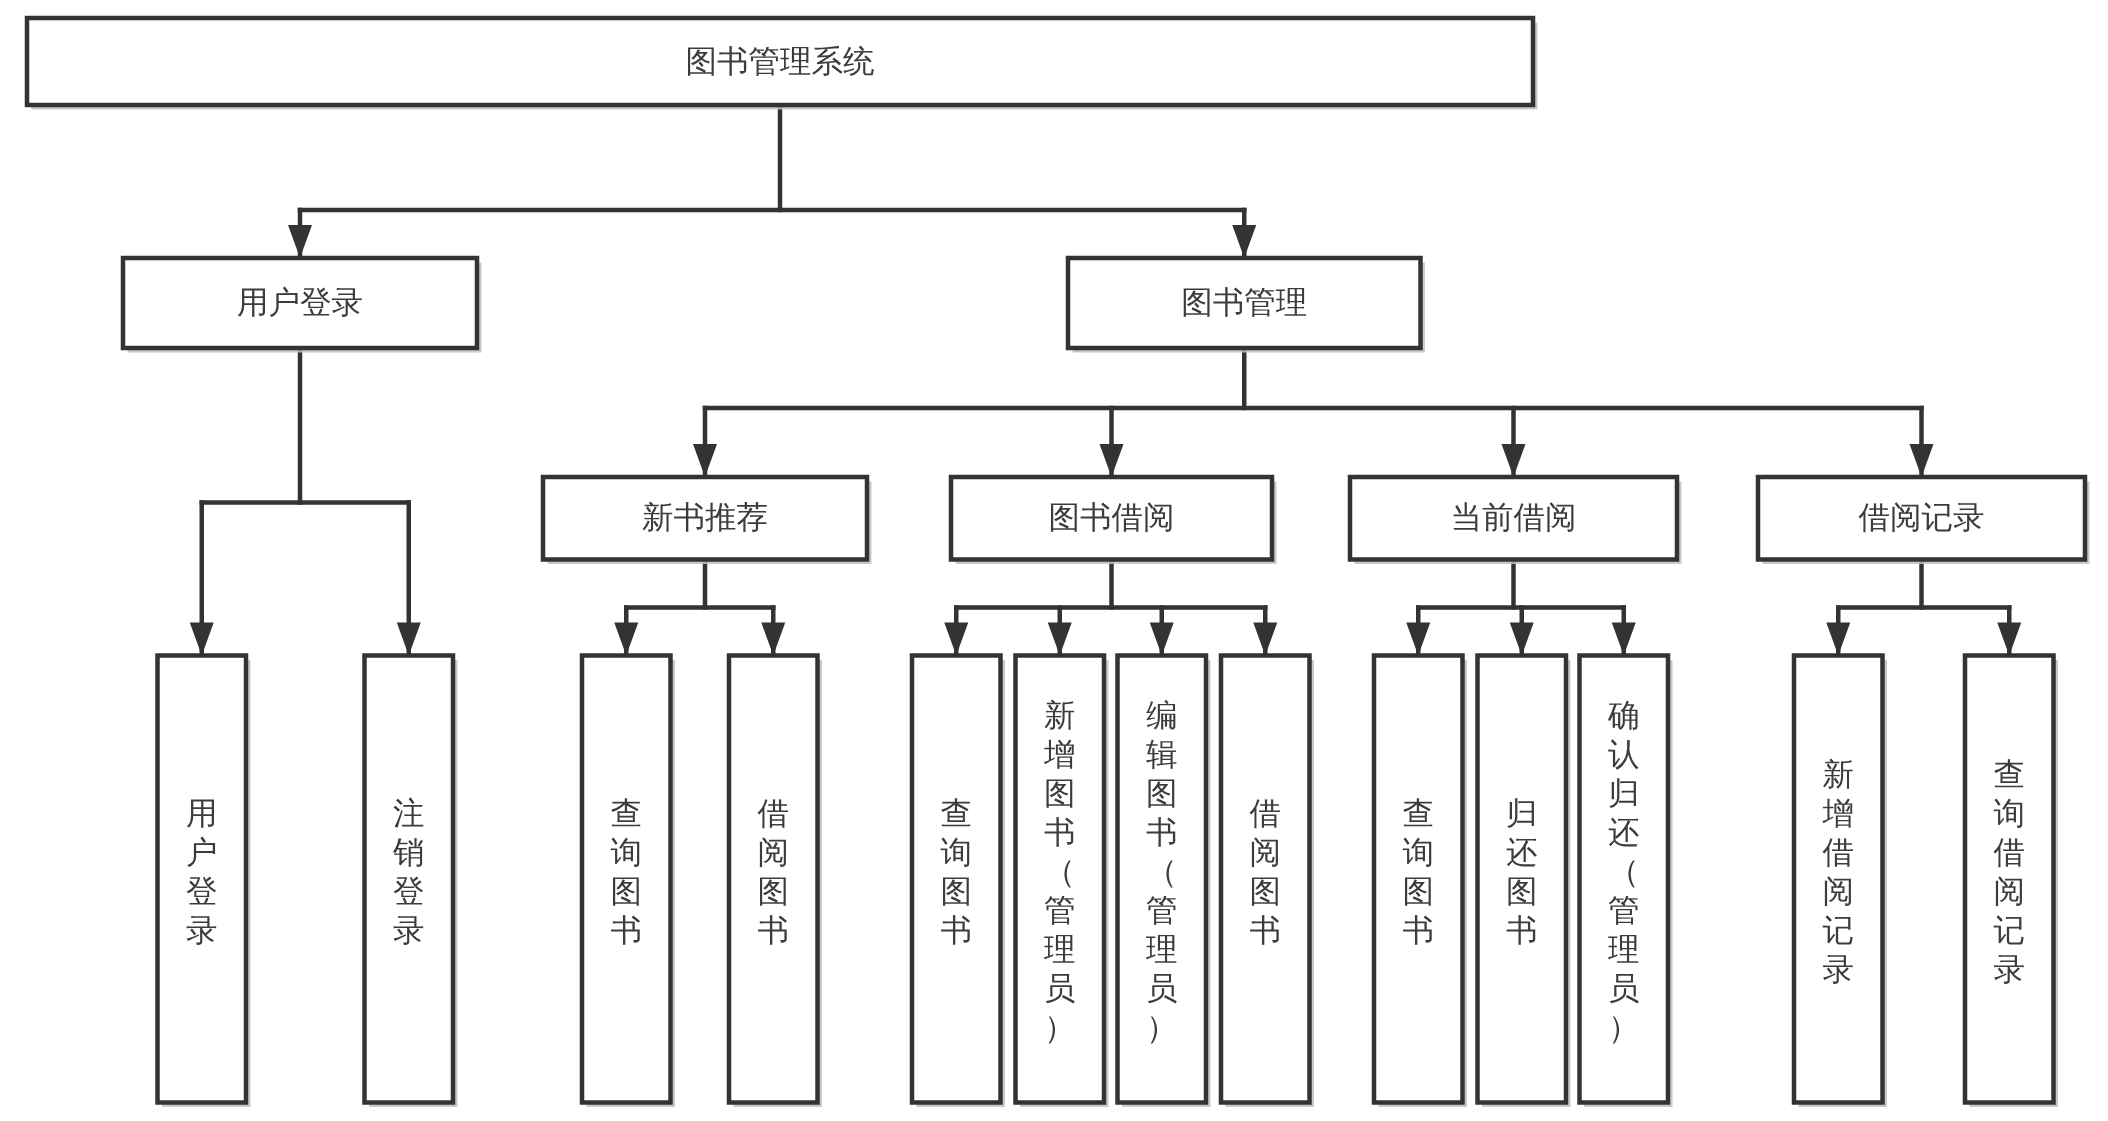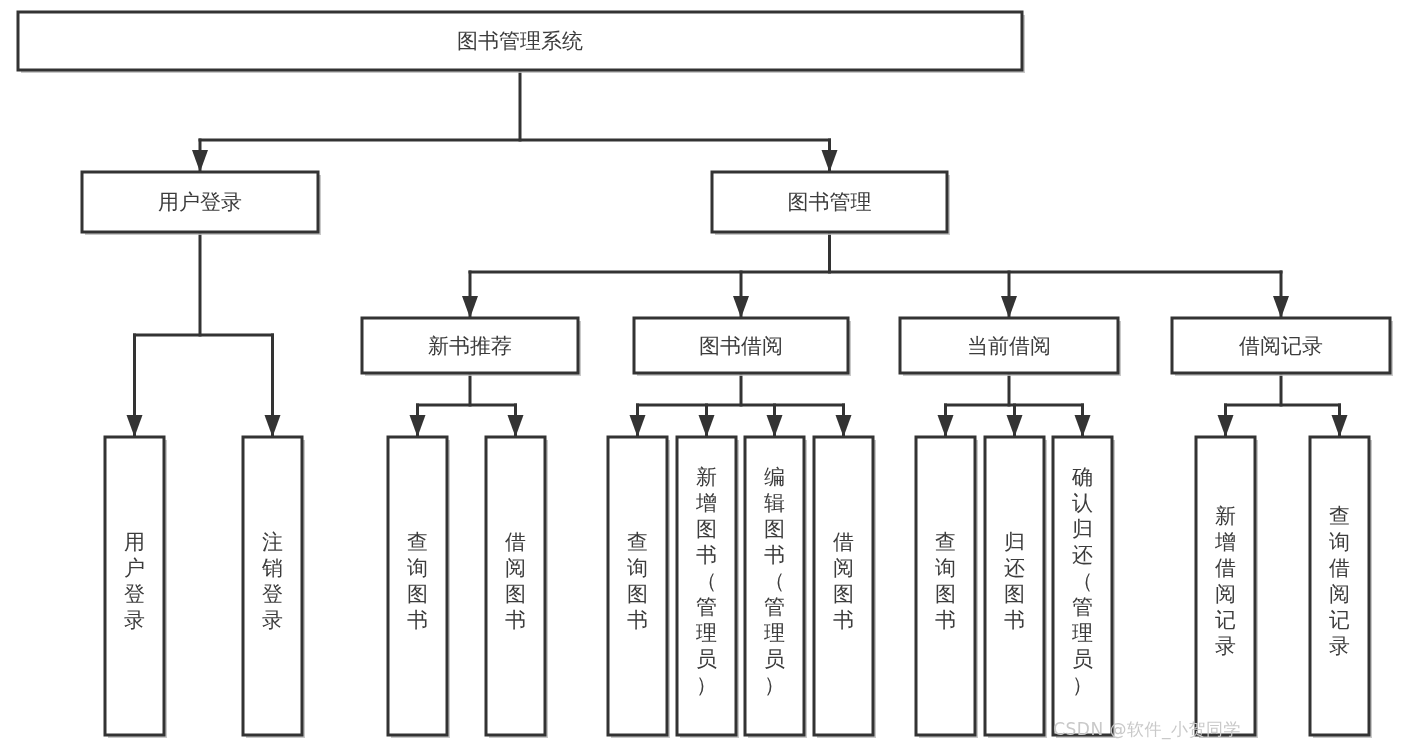--- a/index.html
+++ b/index.html
@@ -219,14 +219,13 @@
         <rect x="1199" y="440" width="59" height="298" class="box-shadow"></rect>
         <rect x="1196" y="437" width="59" height="298" class="box-rect"></rect>
         <text x="1225.5" y="523" class="box-label-vert"><tspan x="1225.5" dy="0">新</tspan><tspan x="1225.5" dy="26">增</tspan><tspan x="1225.5" dy="26">借</tspan><tspan x="1225.5" dy="26">阅</tspan><tspan x="1225.5" dy="26">记</tspan><tspan x="1225.5" dy="26">录</tspan></text>
       </g>
       <g>
         <rect x="1313" y="440" width="59" height="298" class="box-shadow"></rect>
         <rect x="1310" y="437" width="59" height="298" class="box-rect"></rect>
         <text x="1339.5" y="523" class="box-label-vert"><tspan x="1339.5" dy="0">查</tspan><tspan x="1339.5" dy="26">询</tspan><tspan x="1339.5" dy="26">借</tspan><tspan x="1339.5" dy="26">阅</tspan><tspan x="1339.5" dy="26">记</tspan><tspan x="1339.5" dy="26">录</tspan></text>
       </g>
     </svg>
-  <div class="watermark">CSDN @软件_小贺同学</div>
 </div>
 
 </body></html>

